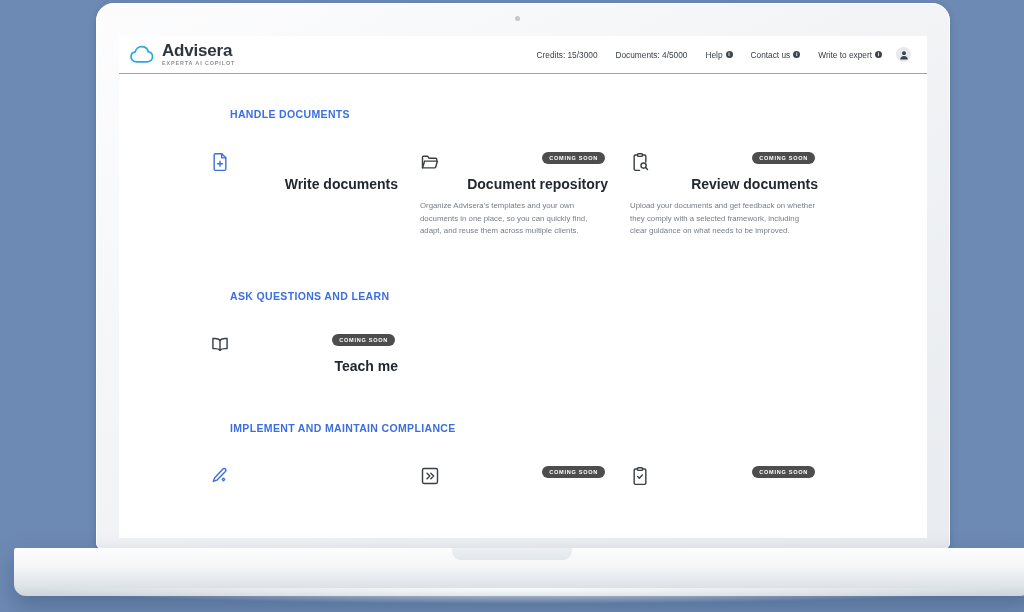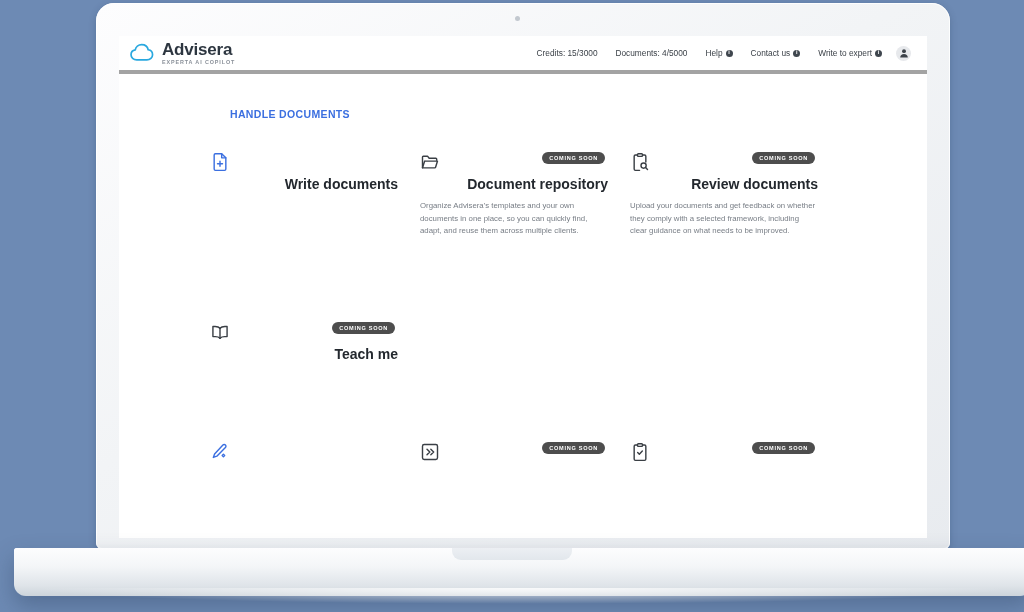--- a/index.html
+++ b/index.html
@@ -64,21 +64,21 @@
   }
   .base-shadow{
     position:absolute; left:30px; top:588px; width:984px; height:16px;
     background:radial-gradient(ellipse at 50% 0%,rgba(255,255,255,.85) 0%,rgba(255,255,255,0) 70%);
   }
 
   
   .app-header{
     position:relative;
     height:38px;
-    border-bottom:4px solid #a3a3a3;
+    border-bottom:1px solid #a3a3a3;
     display:flex; align-items:center;
     padding:0 16px 0 10px;
     gap:43px;
   }
   .brand{ display:flex; align-items:flex-end; gap:7px; }
   .brand-icon{ width:26px; height:26px; display:block; }
   .brand-text{ display:flex; flex-direction:column; line-height:1; padding-bottom:1px;}
   .brand-name{ font-size:17px; font-weight:700; color:#2d3640; letter-spacing:-.2px; }
   .brand-sub{ font-size:5.4px; font-weight:700; color:#8a9099; letter-spacing:.9px; margin-top:2px; }
 
@@ -240,20 +240,21 @@
             <div class="card-title">Review documents</div>
             <div class="card-desc">Upload your documents and get feedback on whether they comply with a selected framework, including clear guidance on what needs to be improved.</div>
           </div>
 
         </div>
       </div>
 
       <div class="sec-gap-1"></div>
 
       <div class="section">
+        <div class="section-title">ASK QUESTIONS AND LEARN</div>
         <div class="cards">
 
 
           <div class="card">
             <div class="card-top">
               <span class="card-icon">
                 <svg viewBox="0 0 24 24" width="20" height="20" fill="none" stroke="#3a3f45" stroke-width="1.7" stroke-linecap="round" stroke-linejoin="round">
                   <path d="M12 7.5C10.8 6 9 5.3 6.2 5.3H3.5v12.2h3c2.4 0 4.2.6 5.5 1.9"></path>
                   <path d="M12 7.5C13.2 6 15 5.3 17.8 5.3h2.7v12.2h-3c-2.4 0-4.2.6-5.5 1.9"></path>
                   <path d="M12 7.5v11.9"></path>
@@ -264,20 +265,21 @@
             <div class="card-title">Teach me</div>
           </div>
 
           <div class="card"></div>
         </div>
       </div>
 
       <div class="sec-gap-2"></div>
 
       <div class="section">
+        <div class="section-title">IMPLEMENT AND MAINTAIN COMPLIANCE</div>
         <div class="cards">
 
           <div class="card">
             <div class="card-top">
               <span class="card-icon">
                 <svg viewBox="0 0 24 24" width="20" height="20" fill="none" stroke="#3b6fe0" stroke-width="1.7" stroke-linecap="round" stroke-linejoin="round">
                   <path d="M15.5 3.6a2.1 2.1 0 0 1 3 3L8.2 17 4 18.5 5.5 14.3z"></path>
                   <path d="M14.6 16.2l1.5-1.5 1.5 1.5-1.5 1.5z"></path>
                 </svg>
               </span>

